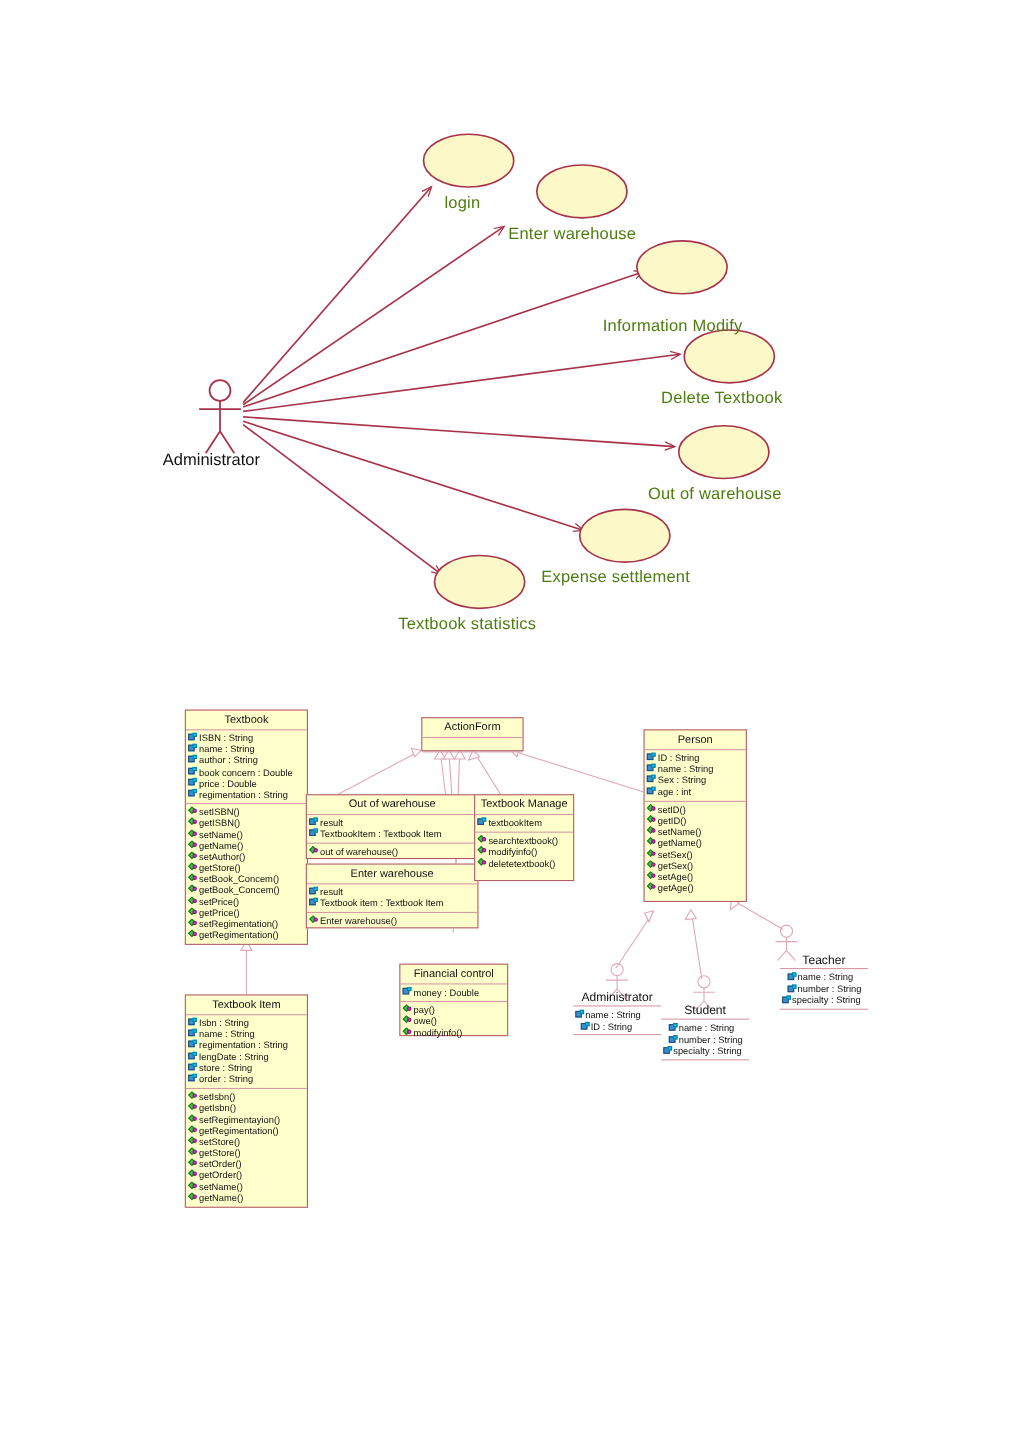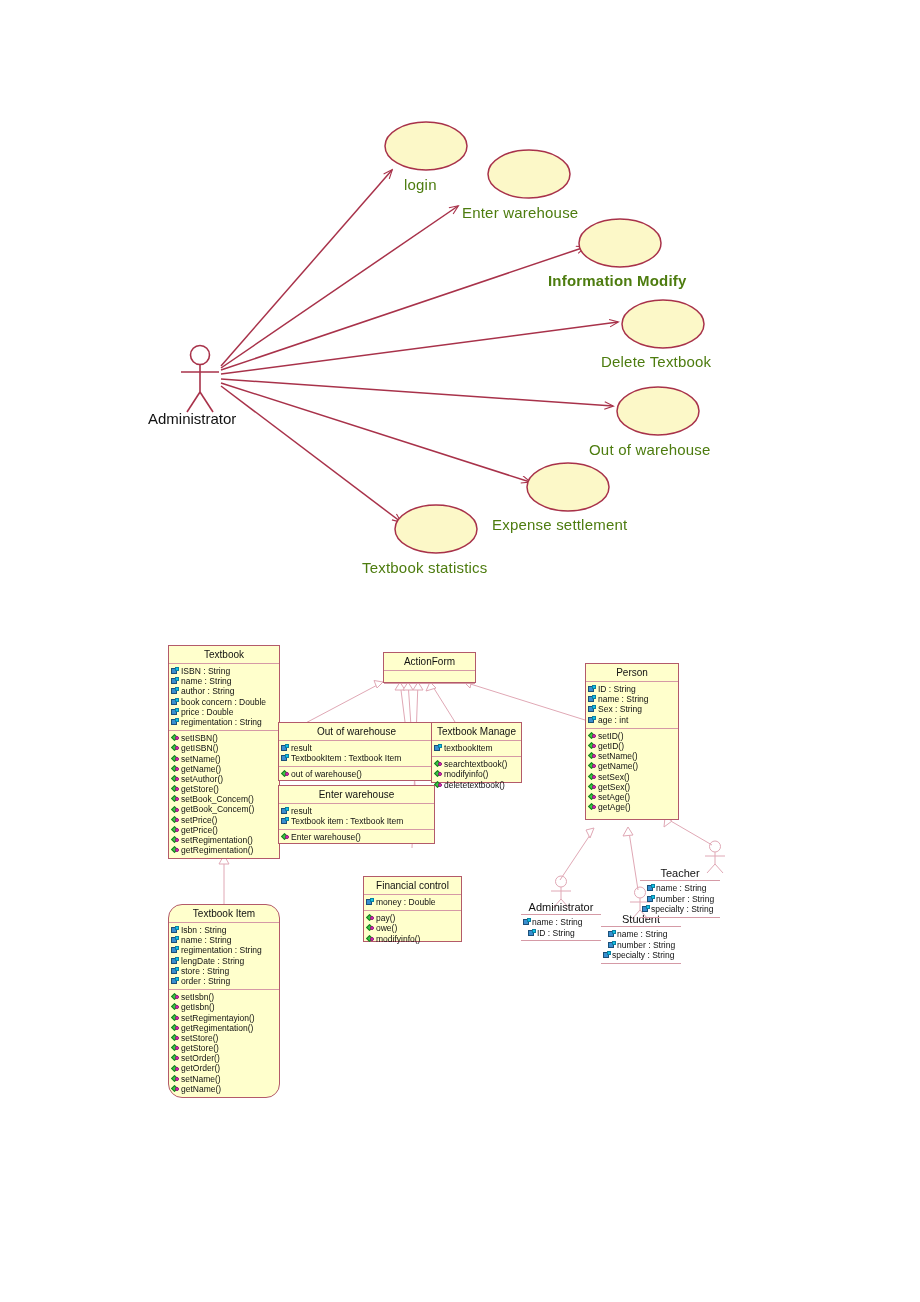--- a/index.html
+++ b/index.html
@@ -64,21 +64,21 @@
   .uml-class .cls-sect {
     padding: 2px 1px 3px 1px;
     border-bottom: 1px solid #d59aa6;
     min-height: 4px;
   }
   .uml-class .cls-sect:last-child {
     border-bottom: none;
   }
   .uml-class .row {
     display: flex;
-    align-items: center;
+    align-items: flex-start;
     height: 10.2px;
     white-space: nowrap;
     overflow: hidden;
     padding-left: 1px;
   }
   .uml-class .row .txt { padding-left: 1px; }
 
   
   .ic {
     position: relative;
@@ -190,21 +190,21 @@
       <ellipse cx="658" cy="411" rx="41" ry="24" fill="#FCF8C8" stroke="#A8324A" stroke-width="1.5"></ellipse>
       <ellipse cx="568" cy="487" rx="41" ry="24" fill="#FCF8C8" stroke="#A8324A" stroke-width="1.5"></ellipse>
       <ellipse cx="436" cy="529" rx="41" ry="24" fill="#FCF8C8" stroke="#A8324A" stroke-width="1.5"></ellipse>
     </g>
   </svg>
 
   <div class="actor-label" style="left:148px; top:410px;">Administrator</div>
 
   <div class="uc-label" style="left:404px; top:176px;">login</div>
   <div class="uc-label" style="left:462px; top:204px;">Enter warehouse</div>
-  <div class="uc-label" style="left:548px; top:272px;font-weight:bold;">Information Modify</div>
+  <div class="uc-label" style="left:548px; top:288px;">Information Modify</div>
   <div class="uc-label" style="left:601px; top:353px;">Delete Textbook</div>
   <div class="uc-label" style="left:589px; top:441px;">Out of warehouse</div>
   <div class="uc-label" style="left:492px; top:516px;">Expense settlement</div>
   <div class="uc-label" style="left:362px; top:559px;">Textbook statistics</div>
 
   <svg id="class-layer" viewBox="0 0 920 1302" width="920" height="1302" xmlns="http://www.w3.org/2000/svg">
     <g fill="none" stroke="#E0A8B5" stroke-width="1">
 
       <line x1="283" y1="735" x2="383" y2="682"></line>
       <path d="M383,682 L374,680.5 L377,688 Z" fill="#ffffff" stroke="#E0A8B5"></path>
@@ -311,21 +311,21 @@
           <span class="ic ic-meth"></span>
           <span class="txt">setRegimentation()</span>
         </div>
       <div class="row">
           <span class="ic ic-meth"></span>
           <span class="txt">getRegimentation()</span>
         </div>
     </div>
   </div>
 
-  <div class="uml-class" style="left:168px; top:904px; width:112px; height:194px;border-radius:14px;">
+  <div class="uml-class" style="left:168px; top:904px; width:112px; height:194px;">
     <div class="cls-name">Textbook Item</div>
     <div class="cls-sect">
       <div class="row">
           <span class="ic ic-attr"></span>
           <span class="txt">Isbn : String</span>
         </div>
       <div class="row">
           <span class="ic ic-attr"></span>
           <span class="txt">name : String</span>
         </div>
@@ -429,21 +429,21 @@
         </div>
     </div>
     <div class="cls-sect">
       <div class="row">
           <span class="ic ic-meth"></span>
           <span class="txt">Enter warehouse()</span>
         </div>
     </div>
   </div>
 
-  <div class="uml-class" style="left:431px; top:722px; width:91px; height:61px;">
+  <div class="uml-class" style="left:431px; top:722px; width:91px; height:79px;">
     <div class="cls-name">Textbook Manage</div>
     <div class="cls-sect">
       <div class="row">
           <span class="ic ic-attr"></span>
           <span class="txt">textbookItem</span>
         </div>
     </div>
     <div class="cls-sect">
       <div class="row">
           <span class="ic ic-meth"></span>
@@ -586,21 +586,21 @@
     </div>
   </div>
 
   <svg style="position:absolute; left:697px; top:840px;" width="36" height="34" viewBox="0 0 36 34" xmlns="http://www.w3.org/2000/svg">
     <circle cx="18" cy="6.5" r="5.5" fill="none" stroke="#E0A8B5" stroke-width="1"></circle>
     <line x1="18" y1="12" x2="18" y2="24" stroke="#E0A8B5" stroke-width="1"></line>
     <line x1="8" y1="16" x2="28" y2="16" stroke="#E0A8B5" stroke-width="1"></line>
     <line x1="18" y1="24" x2="10" y2="33" stroke="#E0A8B5" stroke-width="1"></line>
     <line x1="18" y1="24" x2="26" y2="33" stroke="#E0A8B5" stroke-width="1"></line>
   </svg>
-  <div class="actor-class" style="left:640px; top:866px; width:80px;">
+  <div class="actor-class" style="left:709px; top:866px; width:80px;">
     <div class="ac-name">Teacher</div>
     <div class="ac-attrs">
       <div class="row" style="padding-left:6px;">
           <span class="ic ic-attr"></span>
           <span class="txt">name : String</span>
         </div>
       <div class="row" style="padding-left:6px;">
           <span class="ic ic-attr"></span>
           <span class="txt">number : String</span>
         </div>

